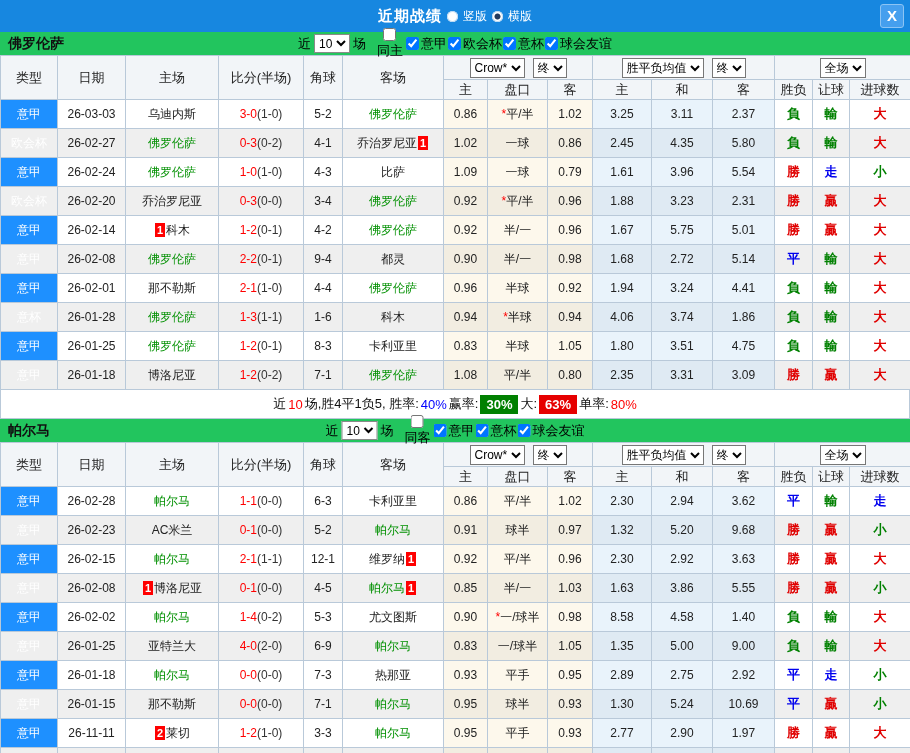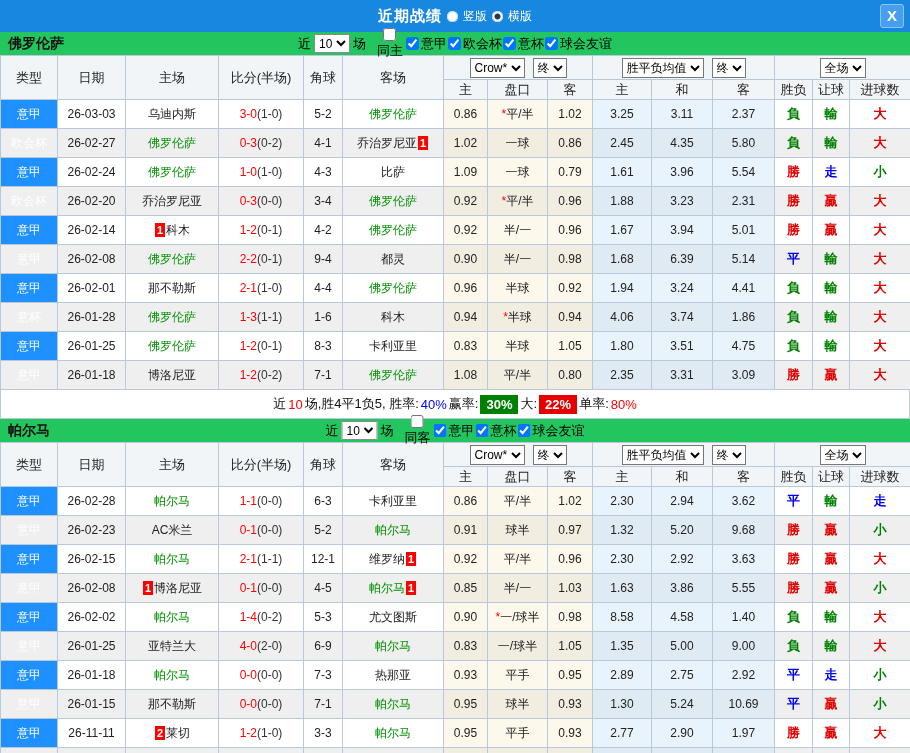--- a/index.html
+++ b/index.html
@@ -216,38 +216,38 @@
             <td class="league lg-serie-a">意甲</td>
             <td>26-02-14</td>
             <td><span class="rank-badge">1</span><span class="">科木</span></td>
             <td><span class="score-main">1-2</span><span class="score-half">(0-1)</span></td>
             <td>4-2</td>
             <td><span class="green-team">佛罗伦萨</span></td>
             <td class="hc">0.92</td>
             <td class="hc">半/一</td>
             <td class="hc">0.96</td>
             <td class="avg">1.67</td>
-            <td class="avg">3.94</td>
+            <td class="avg">5.75</td>
             <td class="avg">5.01</td>
             <td class="res r-red">勝</td>
             <td class="res r-red">贏</td>
             <td class="res r-red">大</td>
           </tr>
           <tr class="even">
             <td class="league lg-serie-a">意甲</td>
             <td>26-02-08</td>
             <td><span class="green-team">佛罗伦萨</span></td>
             <td><span class="score-main">2-2</span><span class="score-half">(0-1)</span></td>
             <td>9-4</td>
             <td><span class="">都灵</span></td>
             <td class="hc">0.90</td>
             <td class="hc">半/一</td>
             <td class="hc">0.98</td>
             <td class="avg">1.68</td>
-            <td class="avg">6.39</td>
+            <td class="avg">2.72</td>
             <td class="avg">5.14</td>
             <td class="res r-blue">平</td>
             <td class="res r-green">輸</td>
             <td class="res r-red">大</td>
           </tr>
           <tr class="odd">
             <td class="league lg-serie-a">意甲</td>
             <td>26-02-01</td>
             <td><span class="">那不勒斯</span></td>
             <td><span class="score-main">2-1</span><span class="score-half">(1-0)</span></td>
@@ -318,21 +318,21 @@
     </table>
 
     <div class="summary">
         <span class="seg-plain">近</span>
         <span class="seg-red">10</span>
         <span class="seg-plain">场,胜4平1负5, 胜率:</span>
         <span class="seg-blue">40%</span>
         <span class="seg-plain"> 赢率: </span>
         <span class="seg-green-badge">30%</span>
         <span class="seg-plain"> 大: </span>
-        <span class="seg-red-badge">22%</span>
+        <span class="seg-red-badge">63%</span>
         <span class="seg-plain"> 单率:</span>
         <span class="seg-red">80%</span>
       </div>
   </div>
 
   <div>
     <div class="section-bar">
       <span class="team-name">帕尔马</span>
       <div class="filters">
         <span>近</span>

